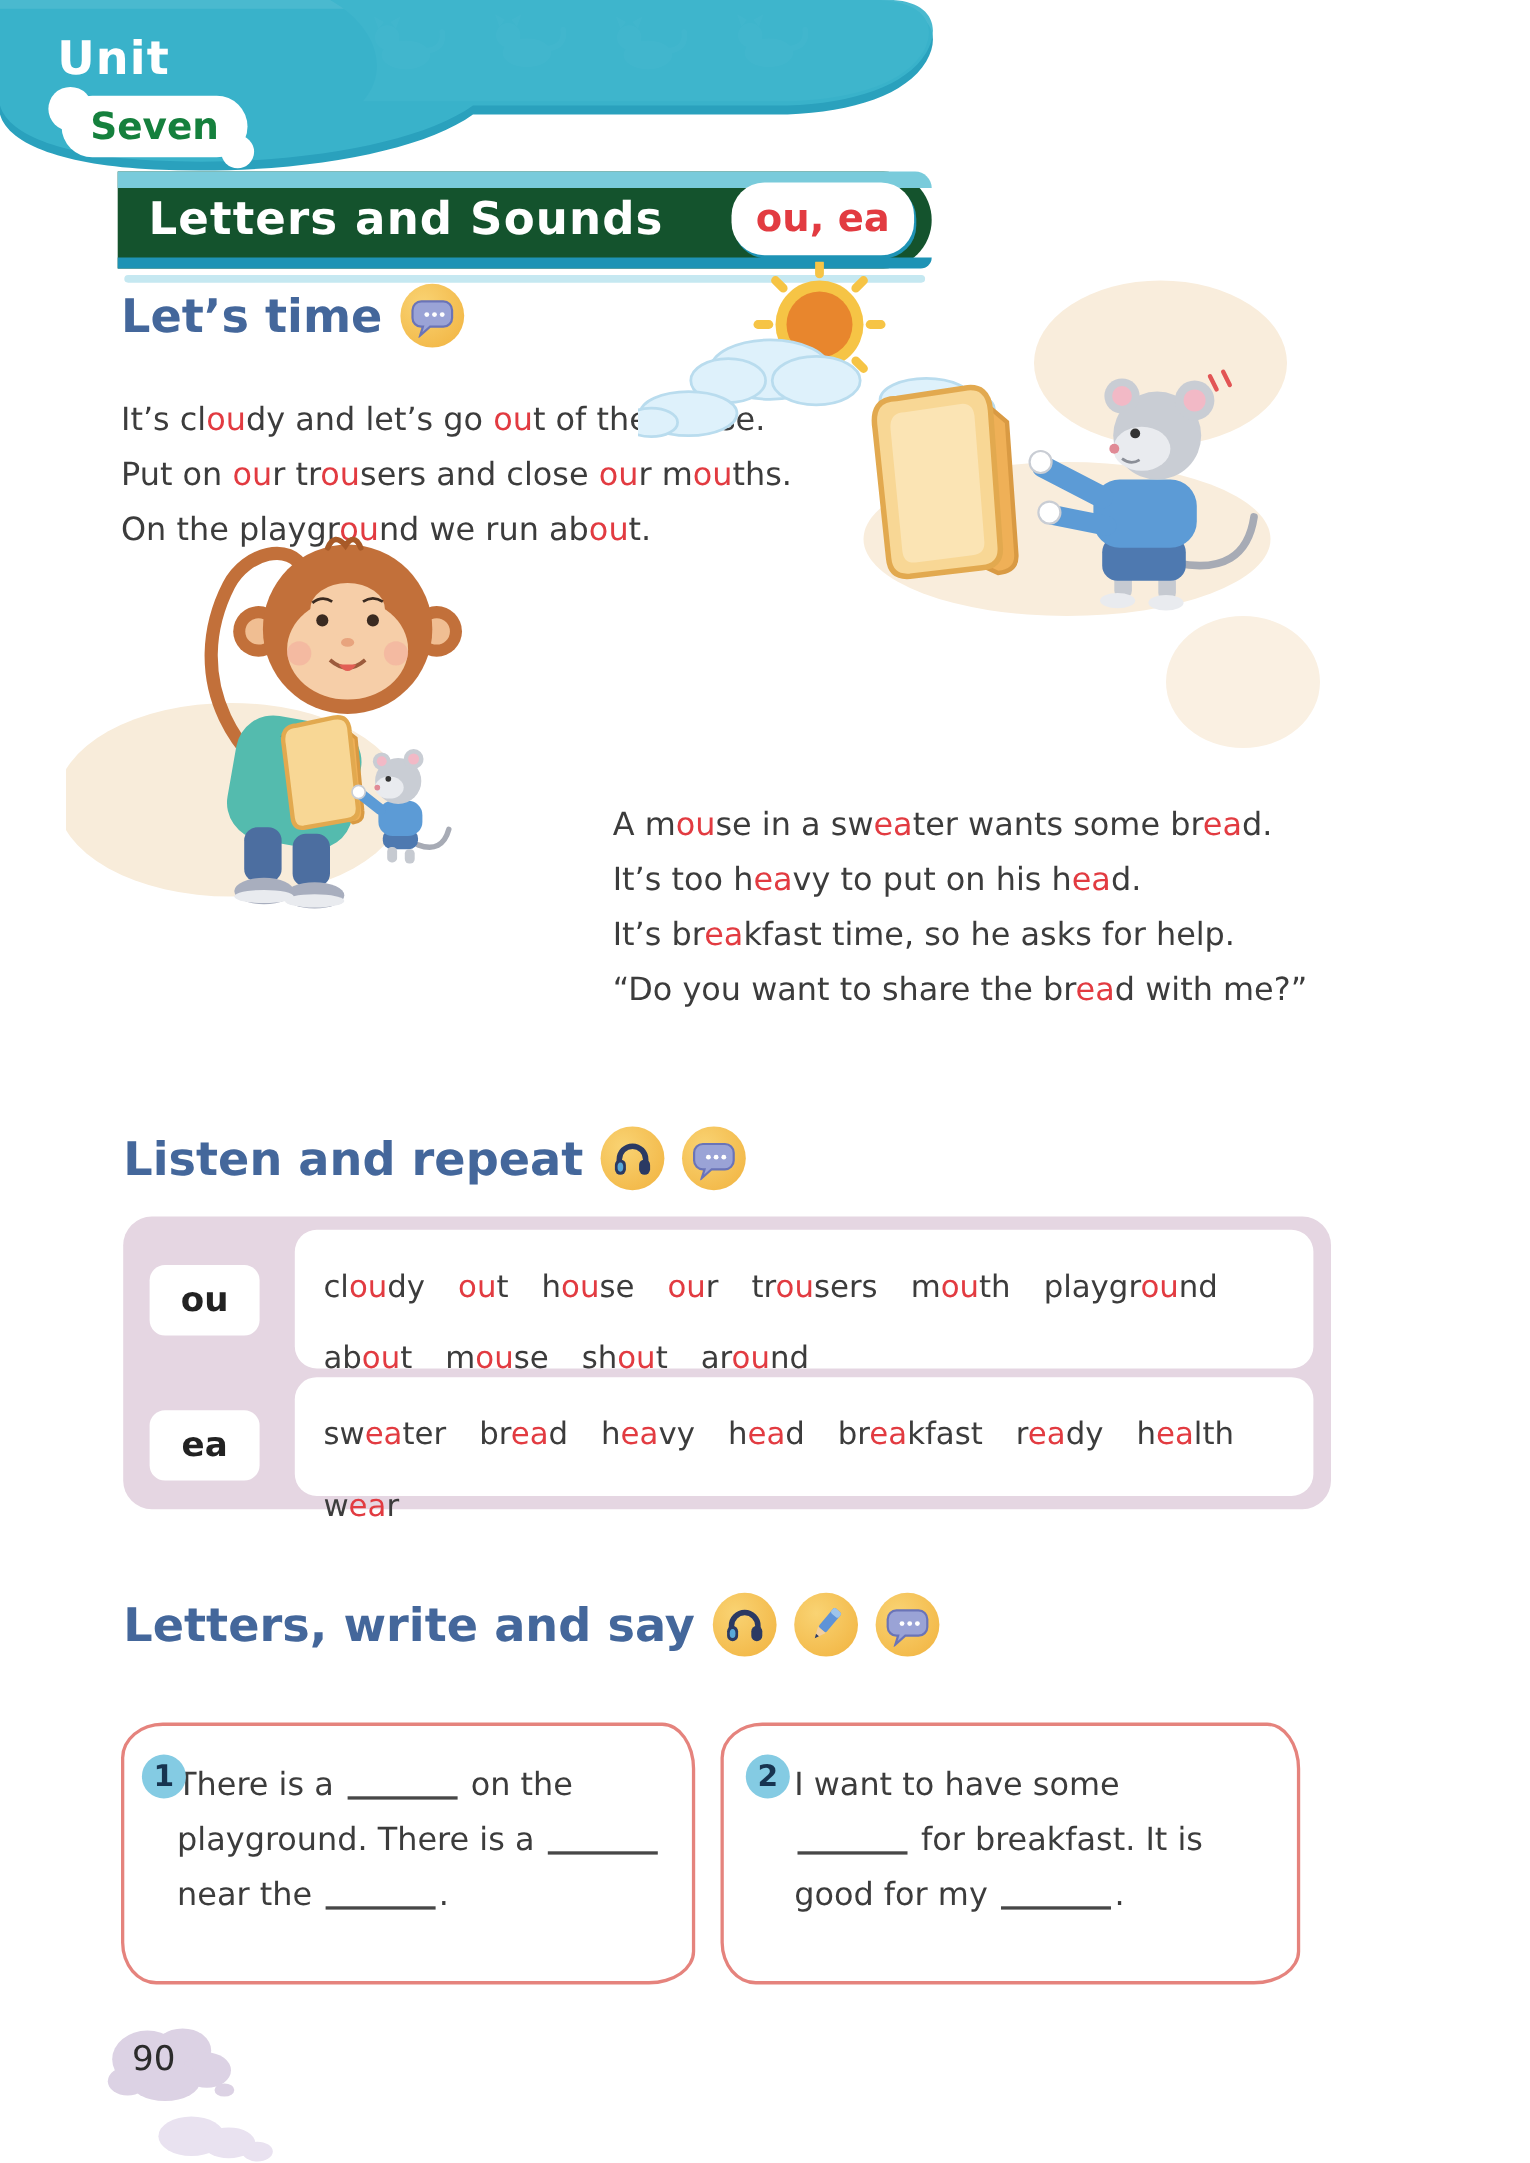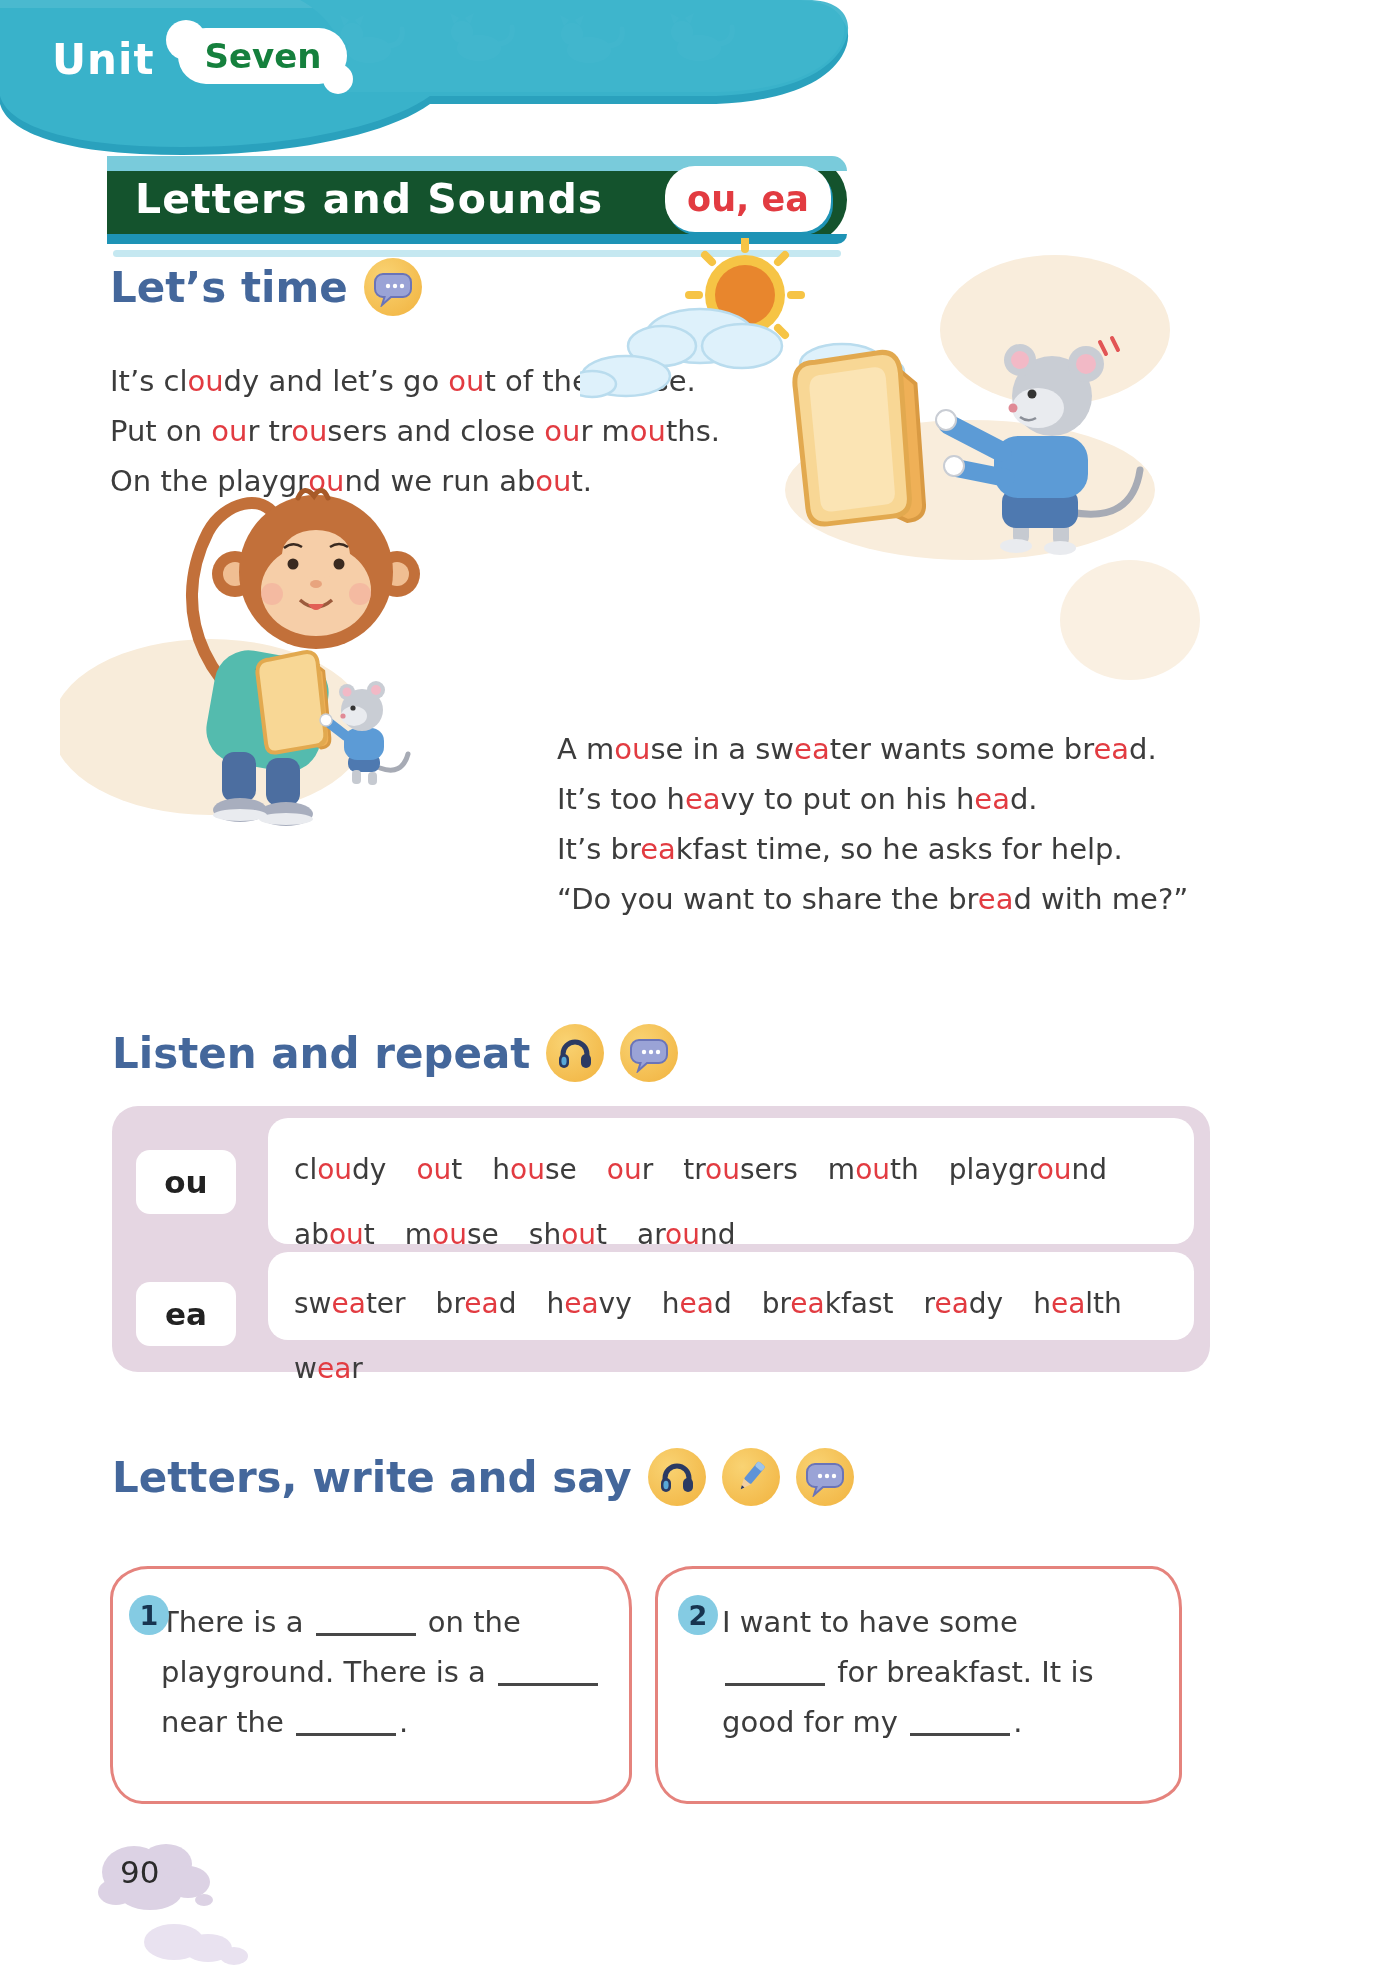--- a/index.html
+++ b/index.html
@@ -3,21 +3,21 @@
 <meta charset="utf-8">
 <style>
   html,body{margin:0;padding:0;background:#ffffff;}
   .page{position:relative;width:1391px;height:1966px;background:#fff;overflow:hidden;
         font-family:"DejaVu Sans",sans-serif;color:#3C3C3C;}
   svg{display:block;}
   .abs{position:absolute;}
 
   
   .header-svg{position:absolute;left:0;top:0;}
-  .unit-tab{position:absolute;left:52px;top:28px;display:flex;align-items:flex-end;gap:20px;}
+  .unit-tab{position:absolute;left:52px;top:28px;display:flex;align-items:flex-start;gap:10px;flex-direction:column;}
   .unit-word{font-size:42px;font-weight:bold;color:#ffffff;letter-spacing:1px;}
   .seven-cloud{position:relative;display:inline-block;background:#fff;border-radius:34px;
                padding:8px 26px;margin-left:4px;}
   .seven-cloud::before{content:"";position:absolute;width:40px;height:40px;background:#fff;
                border-radius:50%;left:-12px;top:-8px;}
   .seven-cloud::after{content:"";position:absolute;width:30px;height:30px;background:#fff;
                border-radius:50%;right:-6px;bottom:-10px;}
   .seven-cloud span{position:relative;z-index:2;font-size:34px;font-weight:bold;color:#15803d;}
 
   
@@ -47,21 +47,21 @@
   .hl{color:#E23B41;}
 
   
   .sound-table{position:absolute;left:112px;top:1106px;width:1098px;height:266px;
       background:#E5D6E2;border-radius:26px;}
   .s-label{position:absolute;left:24px;width:100px;height:64px;background:#fff;border-radius:14px;
       display:flex;align-items:center;justify-content:center;font-size:31px;font-weight:bold;color:#222;}
   .l-ou{top:44px;} .l-ea{top:176px;}
   .s-words{position:absolute;left:156px;width:926px;background:#fff;border-radius:20px;
       padding:11px 10px 0 26px;box-sizing:border-box;font-size:28px;line-height:49px;}
-  .w-ou{top:12px;height:126px;} .w-ea{top:146px;height:88px;}
+  .w-ou{top:12px;height:126px;} .w-ea{top:146px;height:108px;}
   .wline{white-space:nowrap;}
   .wline .w{margin-right:30px;display:inline-block;margin-top:16px;}
 
   
   .ex-box{position:absolute;width:522px;height:238px;border:3px solid #E5837D;background:#fff;
       border-radius:38px 30px 42px 32px / 32px 42px 30px 38px;box-sizing:border-box;}
   .ex1{left:110px;top:1566px;}
   .ex2{left:655px;top:1566px;width:527px;}
   .badge{position:absolute;left:16px;top:26px;width:40px;height:40px;border-radius:50%;
       background:#84CBE3;display:flex;align-items:center;justify-content:center;

